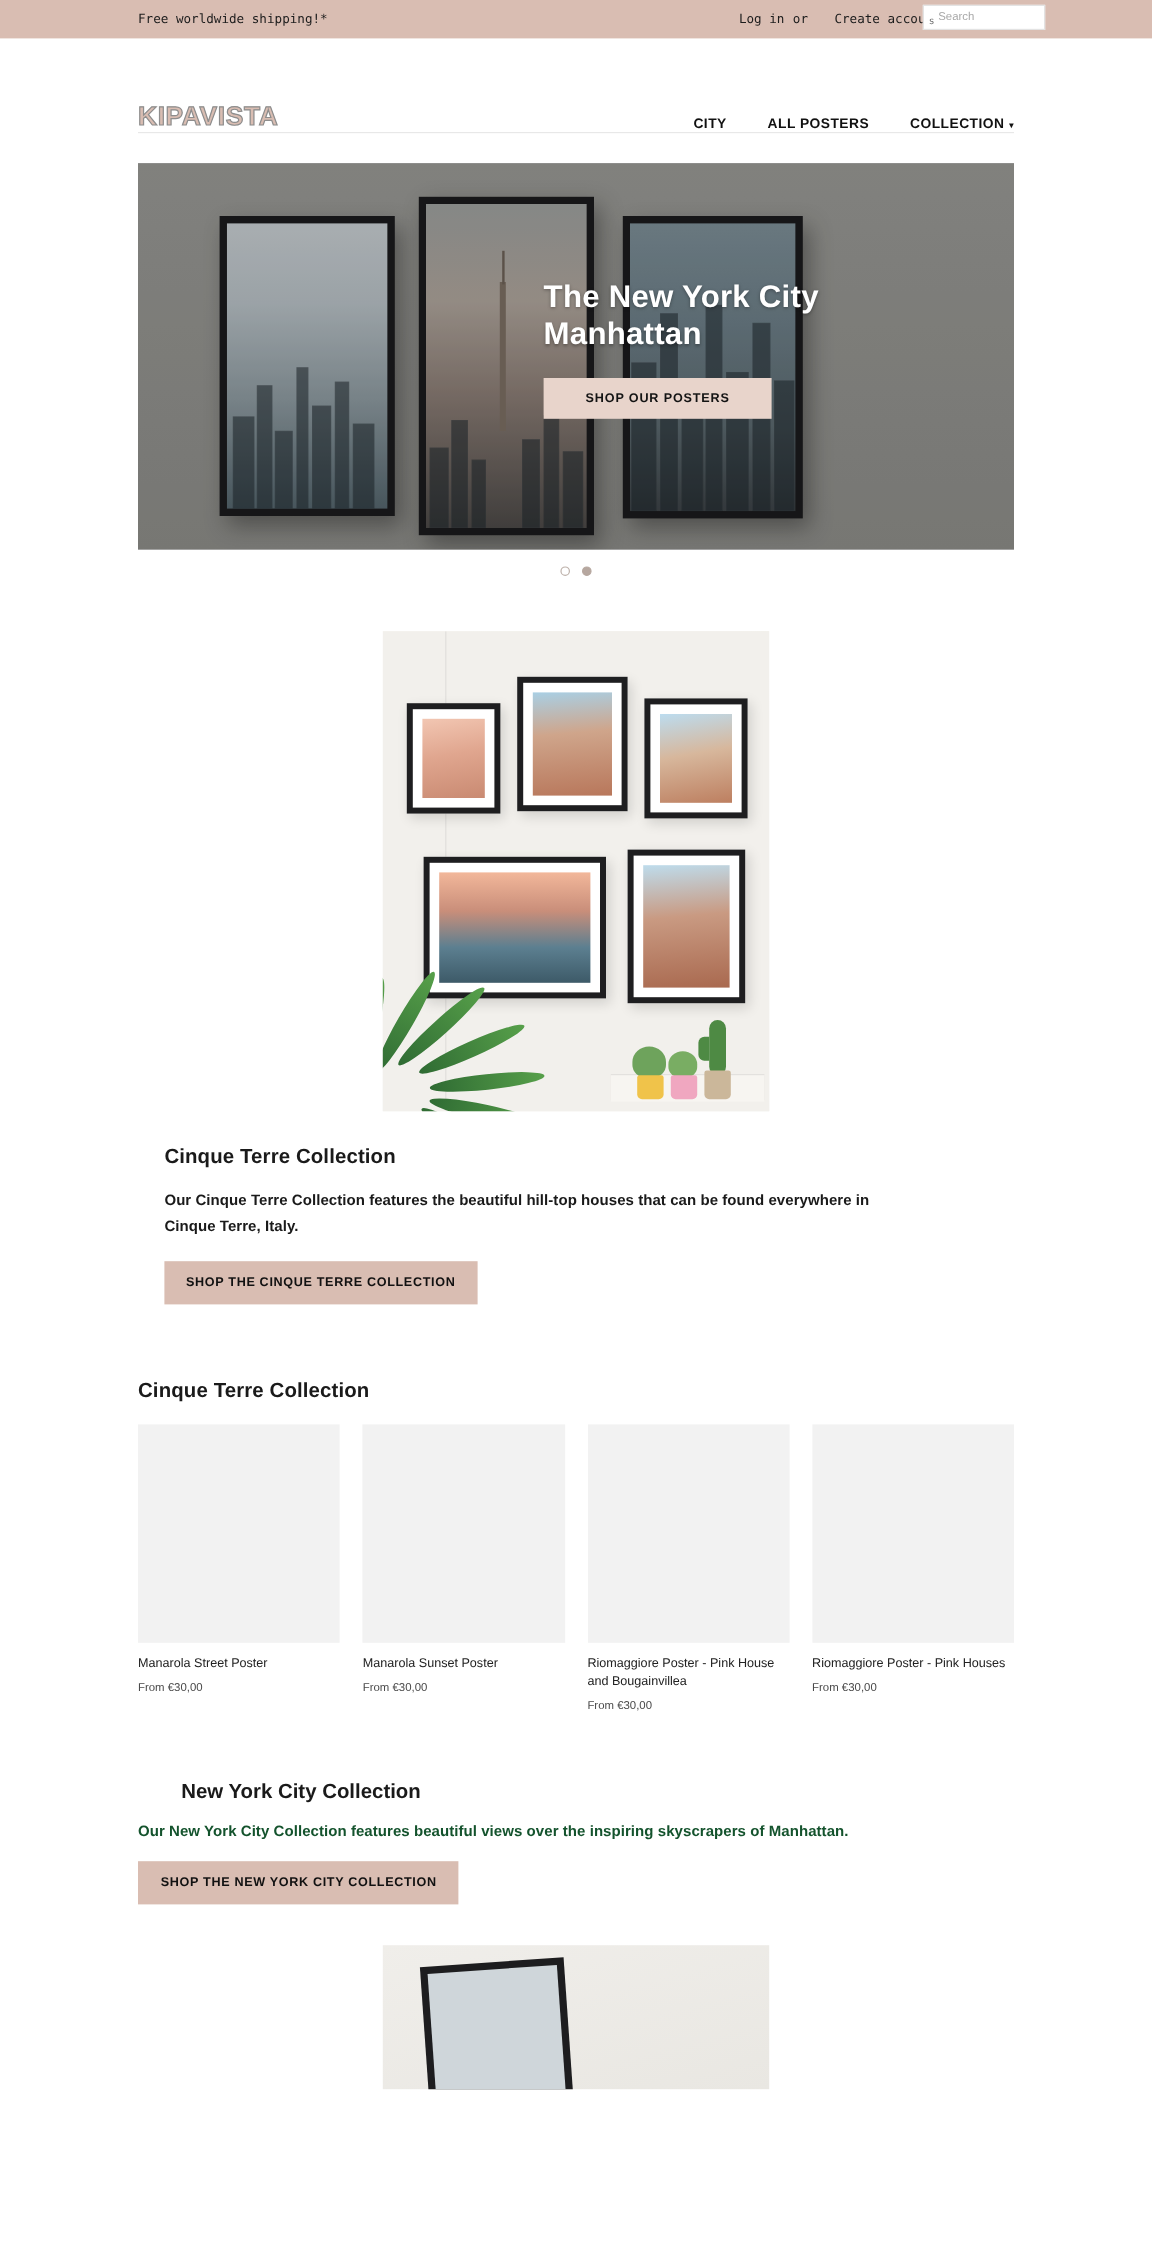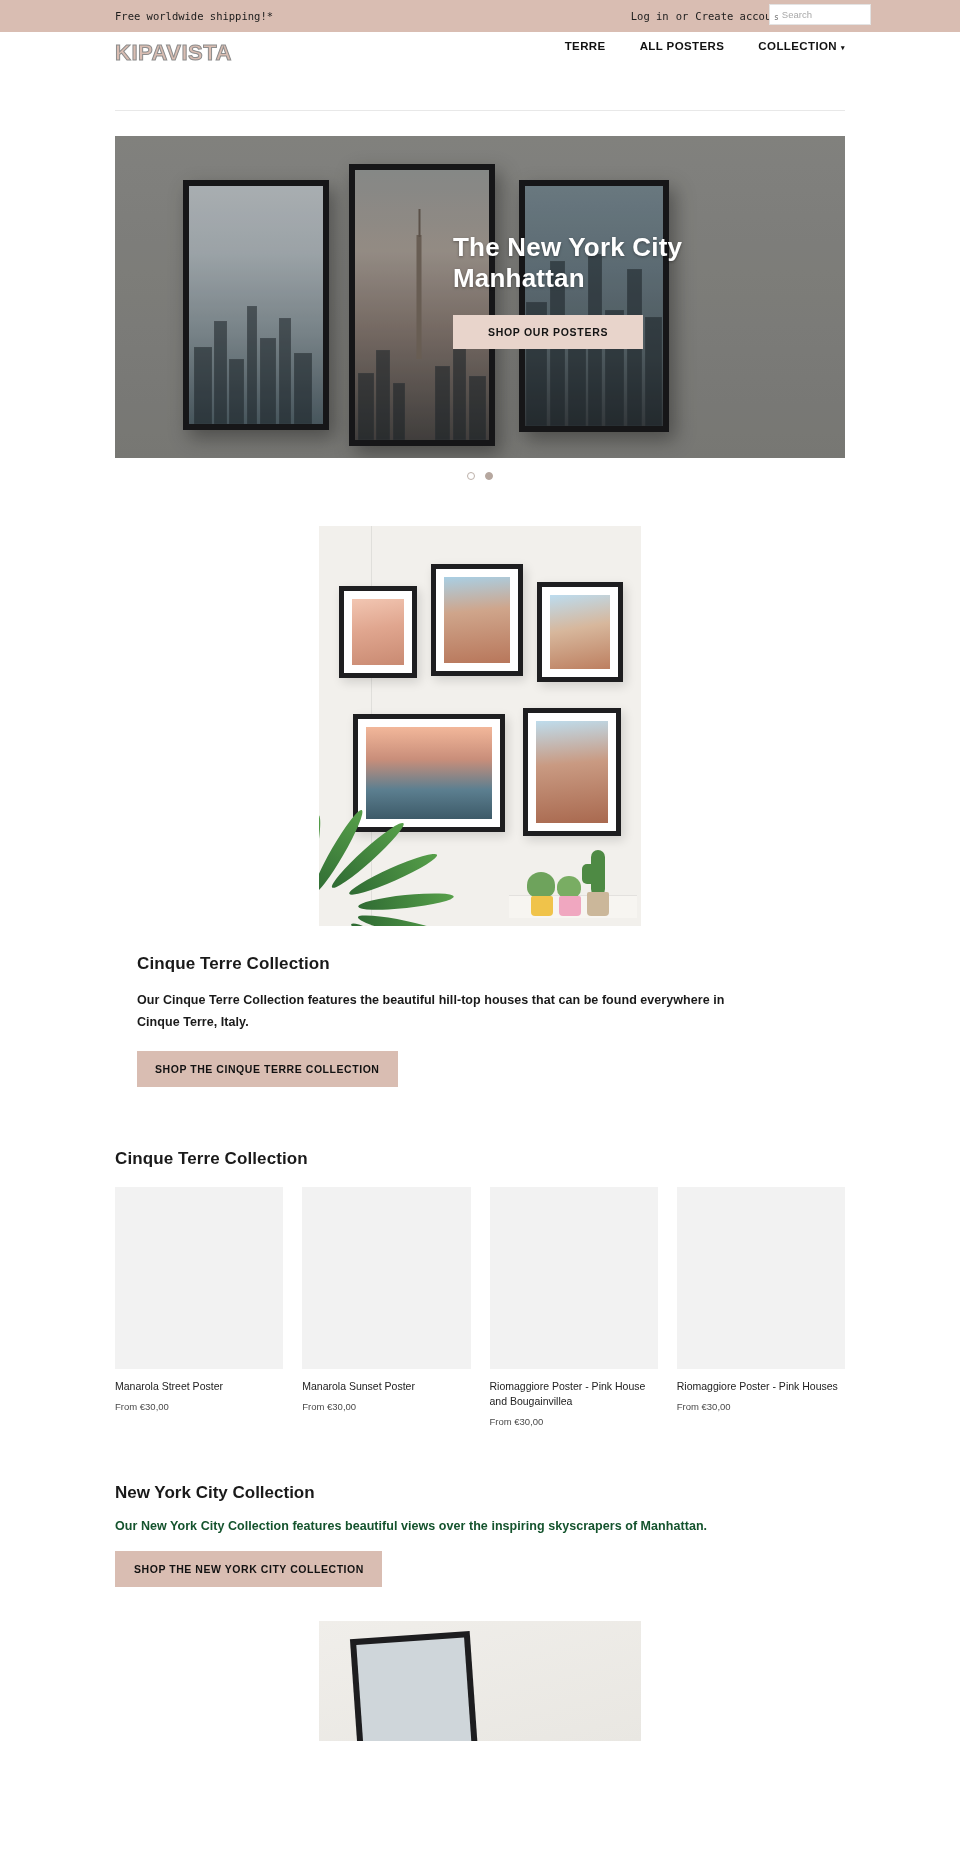--- a/index.html
+++ b/index.html
@@ -44,21 +44,21 @@
   }
   .acct-links {
     font-family: "DejaVu Sans Mono", monospace;
     font-size: 10.5px;
     color: #1c1c1c;
     white-space: nowrap;
     display: flex;
     align-items: center;
     gap: 7px;
   }
-  .acct-links a { color: #1c1c1c; text-decoration: none; }
+  .acct-links a { color: #1c1c1c; text-decoration: none; margin-left: 15px; }
   .acct-links .sep { color: #1c1c1c; }
   .cart-link {
     font-family: "DejaVu Sans Mono", monospace;
     font-size: 10.5px;
     color: #1c1c1c;
     white-space: nowrap;
     display: flex;
     align-items: center;
     gap: 6px;
     margin-left: 22px;
@@ -100,21 +100,21 @@
     background: transparent;
   }
   .search-input::placeholder { color: #a8a8a8; }
 
   
   .header {
     width: 730px;
     margin: 0 auto;
     height: 78px;
     display: flex;
-    align-items: flex-start;
+    align-items: flex-end;
     justify-content: space-between;
     padding-top: 8px;
   }
   .logo {
     font-family: "Liberation Sans", sans-serif;
     font-weight: bold;
     font-size: 22px;
     letter-spacing: 0.5px;
     color: #d9bdb2;
     -webkit-text-stroke: 1px #8e8e8e;
@@ -380,21 +380,21 @@
     font-size: 10.5px;
     line-height: 1.45;
     color: #222;
   }
   .card-price {
     margin-top: 7px;
     font-size: 9.5px;
     color: #4a4a4a;
   }
   .nyc-section { margin-top: 56px; }
-  .nyc-title { font-size: 17px; font-weight: bold; }
+  .nyc-title { font-size: 17px; font-weight: bold; margin-left: 36px; }
   .nyc-body {
     margin-top: 16px;
     font-size: 12.5px;
     font-weight: bold;
     letter-spacing: 0.05px;
     color: #14532d;
   }
   .btn-pink.flush { margin-left: 0; padding-left: 19px; }
   .nyc-img {
     width: 322px;
@@ -434,21 +434,21 @@
         <input class="search-input" type="text" placeholder="Search" style="">
       </div>
     </div>
   </div>
 </div>
 
 <div class="header">
   <div class="logo">KIPAVISTA</div>
   <nav class="mainnav">
     <a href="#">
-      <span>TERRE</span>
+      <span>CITY</span>
     </a>
     <a href="#">
       <span>ALL POSTERS</span>
     </a>
     <a href="#">
       <span>COLLECTION</span>
       <span class="caret">▾</span>
     </a>
   </nav>
 </div>

